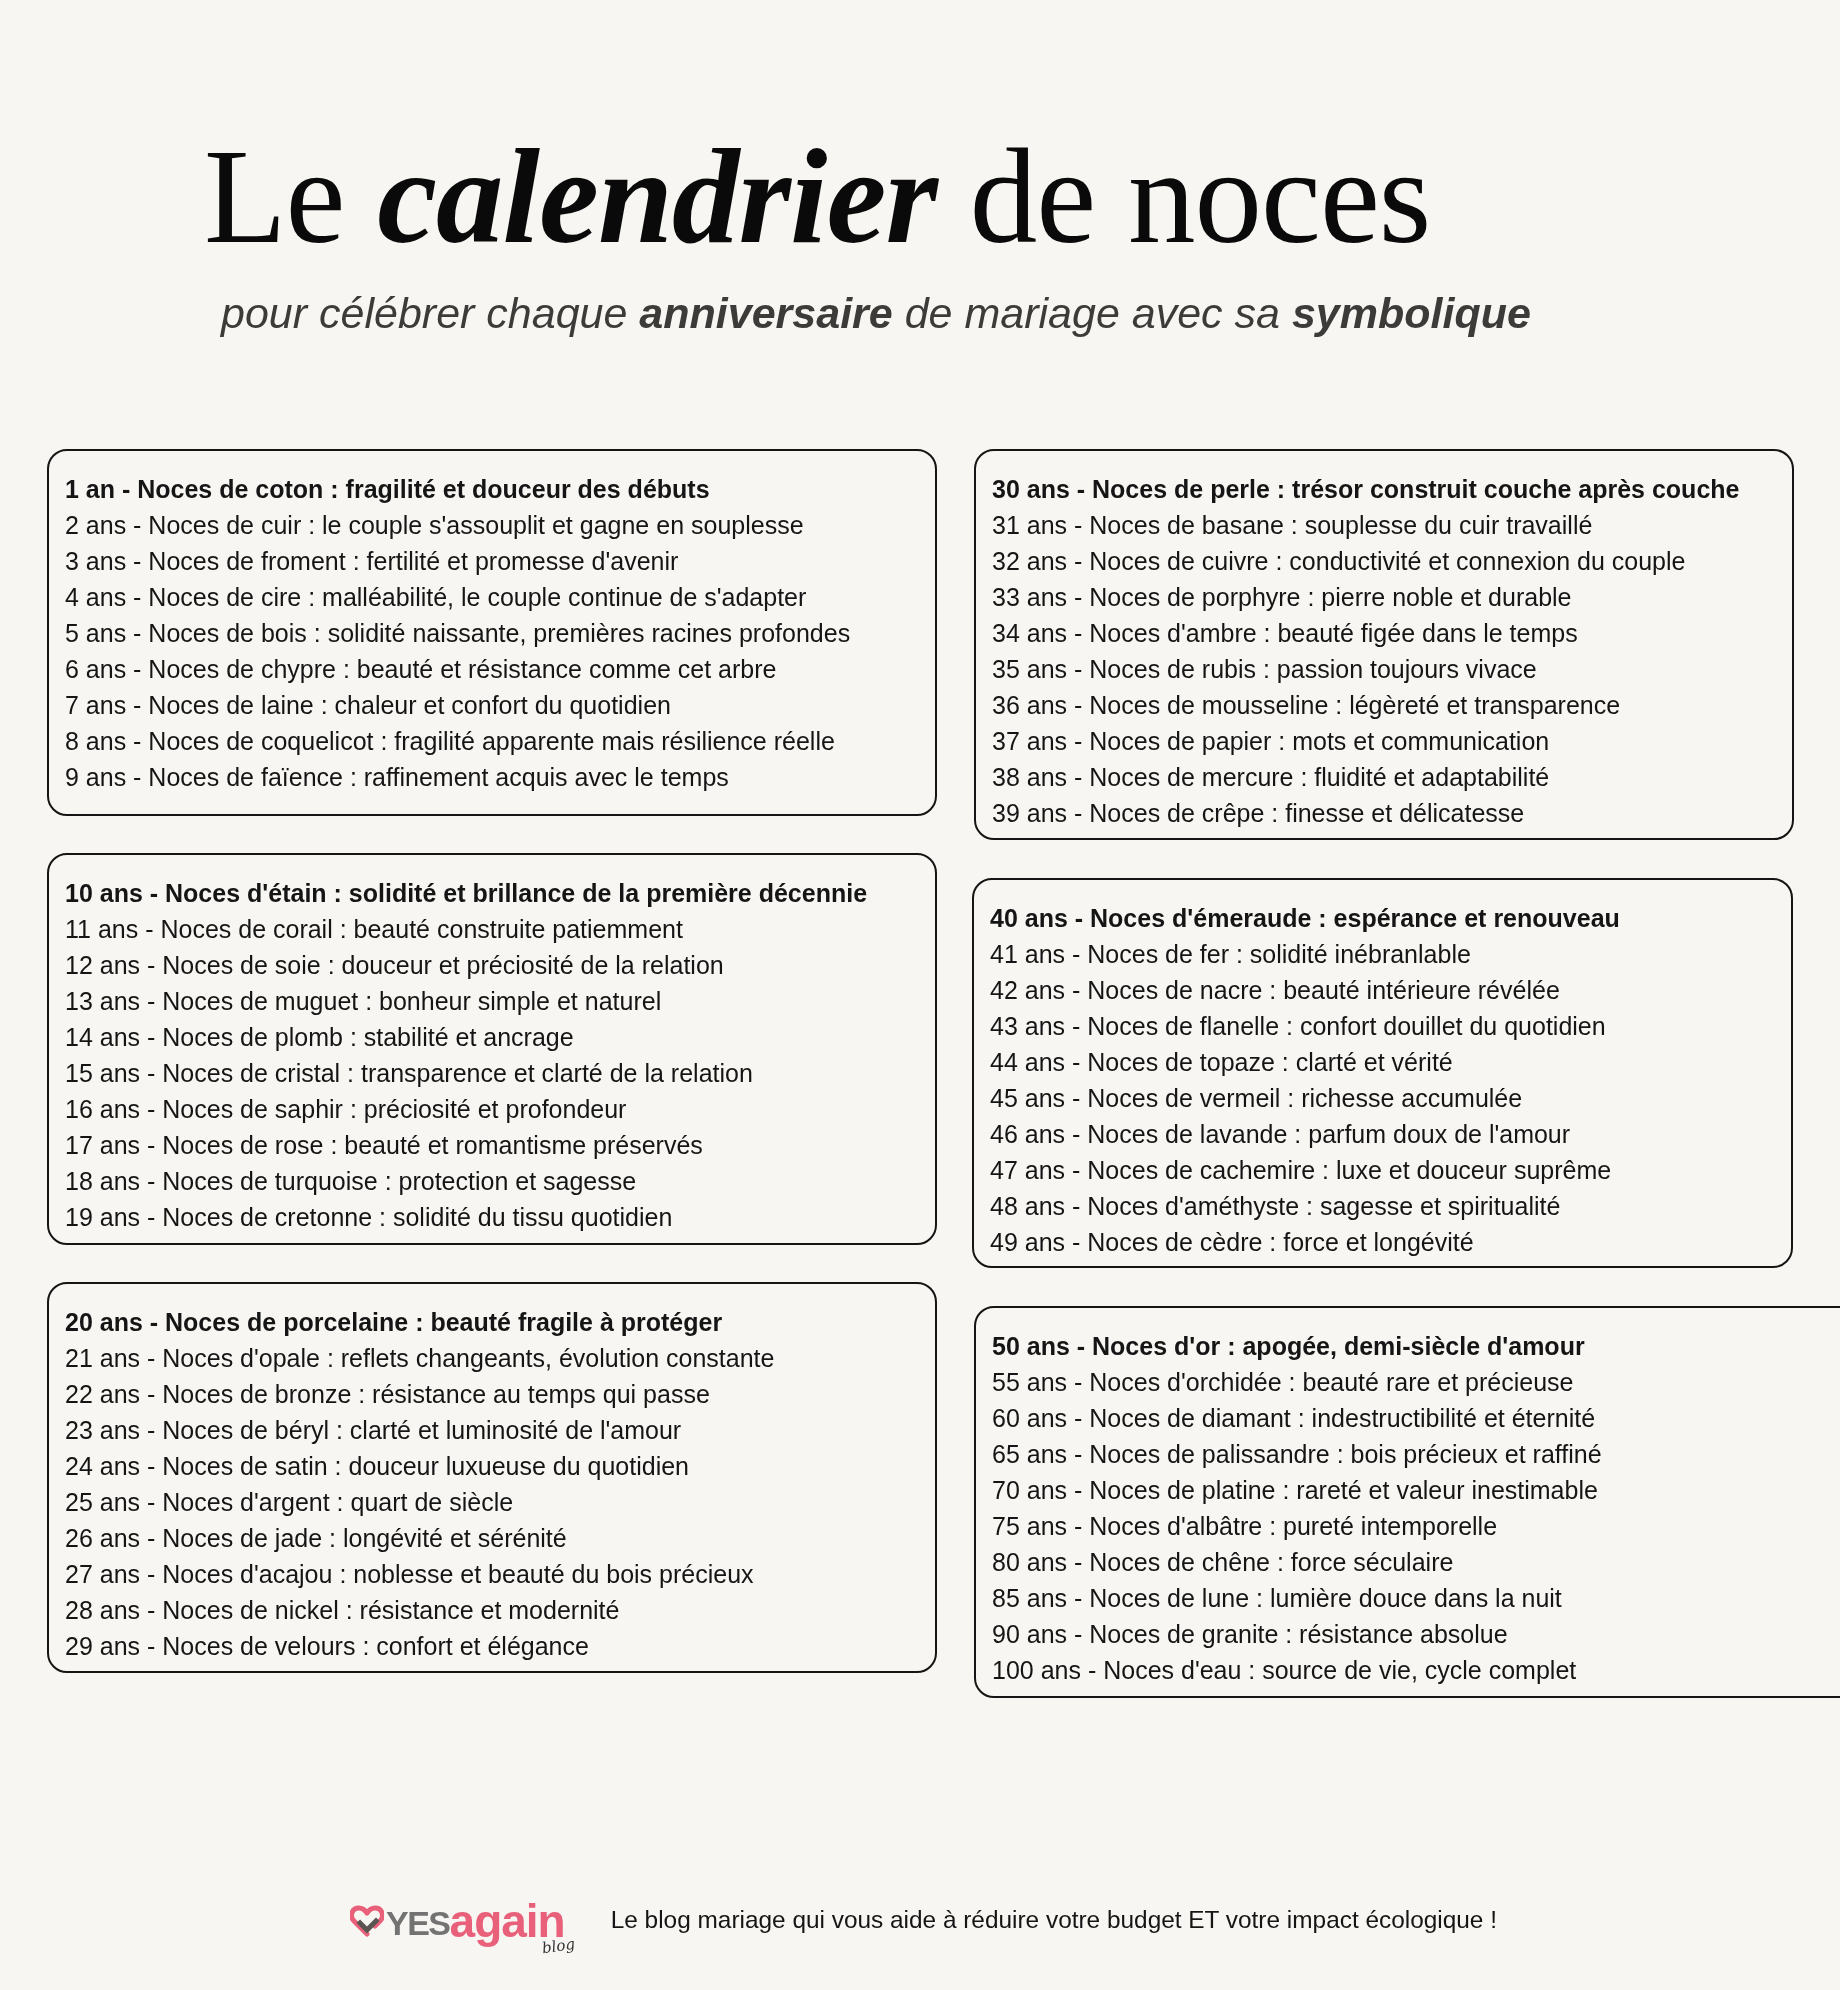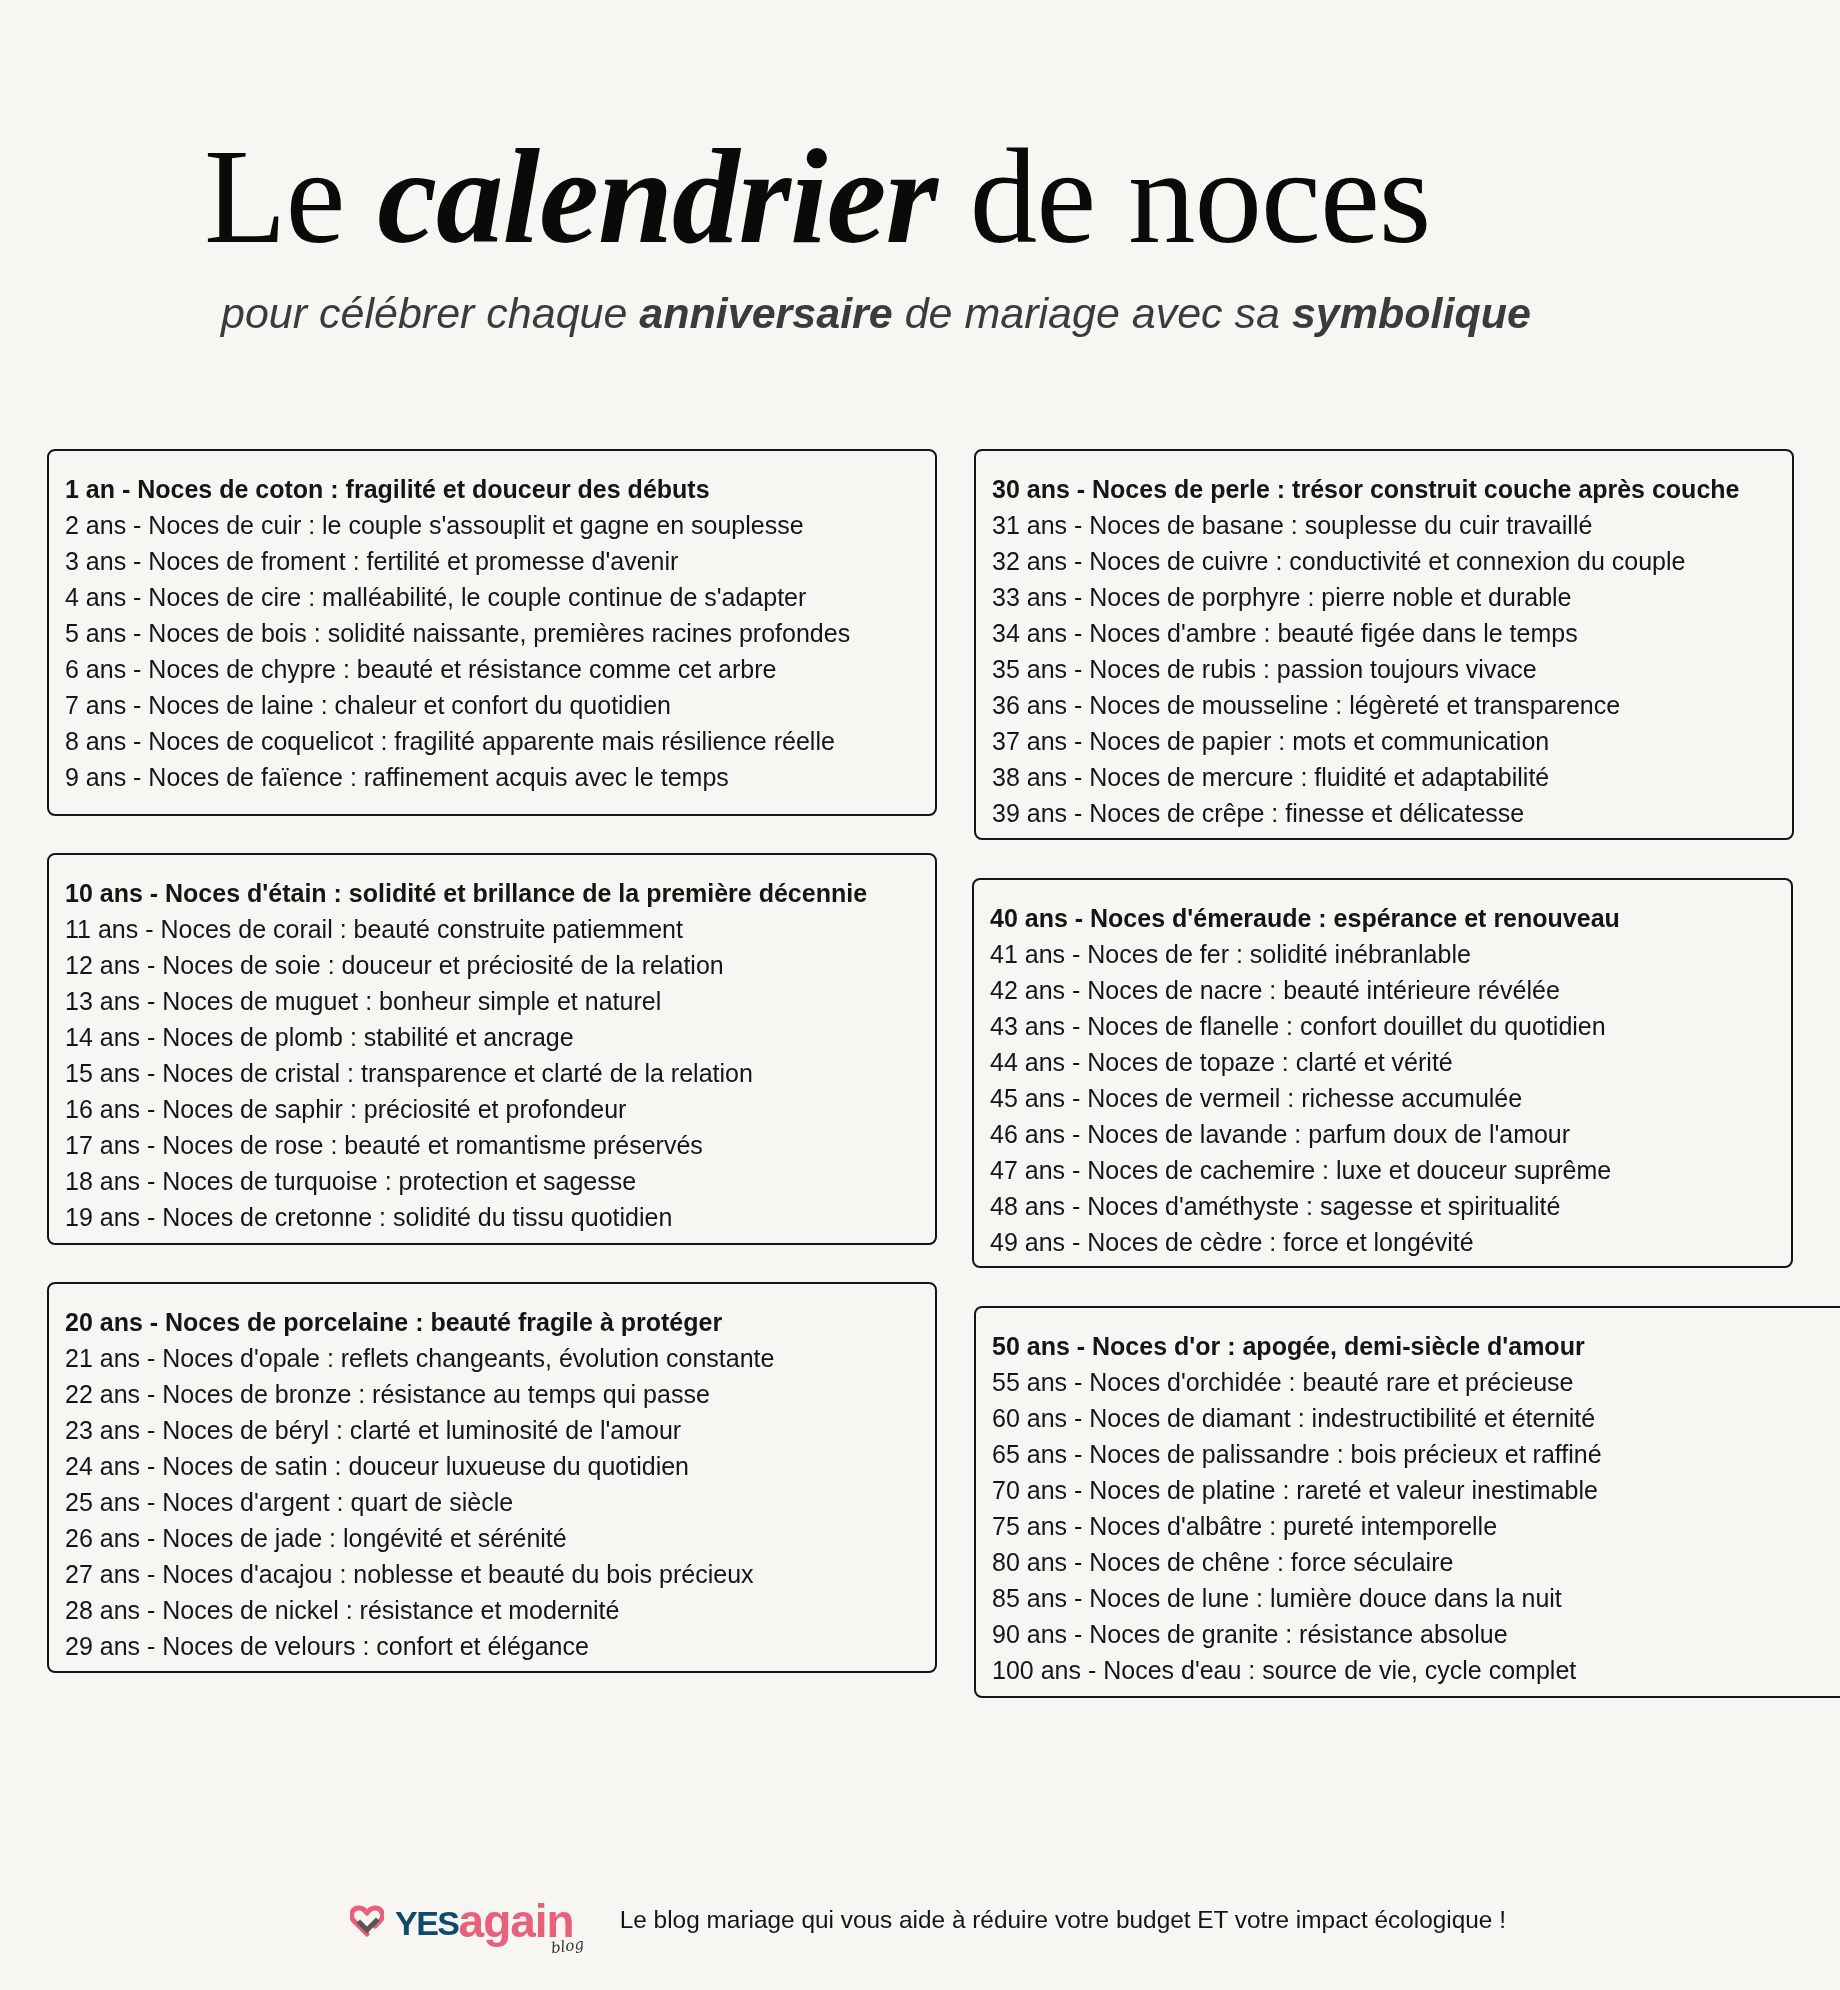--- a/index.html
+++ b/index.html
@@ -17,43 +17,42 @@
   }
   .title .em { font-style: italic; font-weight: bold; }
   .subtitle {
     position: absolute; left: 221px; top: 285px; width: 1413px;
     font-size: 43px; line-height: 56px; font-style: italic; color: #3d3b39;
     white-space: nowrap;
   }
   .subtitle b { font-weight: bold; }
   .box {
     position: absolute; box-sizing: border-box;
-    border: 2.5px solid #151515; border-radius: 8px;
+    border: 2.5px solid #151515; border-radius: 20px;
     padding: 20px 16px 0 16px;
   }
   .box .line {
     font-size: 25px; line-height: 36px; white-space: nowrap; color: #151515;
   }
   .box .line.head { font-weight: bold; }
   #b1 { left: 47px; top: 449px; width: 890px; height: 367px; }
   #b2 { left: 47px; top: 853px; width: 890px; height: 392px; }
   #b3 { left: 47px; top: 1282px; width: 890px; height: 391px; }
   #b4 { left: 974px; top: 449px; width: 820px; height: 391px; }
   #b5 { left: 972px; top: 878px; width: 821px; height: 390px; }
   #b6 { left: 974px; top: 1306px; width: 976px; height: 392px; }
   .footer {
     position: absolute; left: 350px; top: 1895px; height: 50px;
     display: flex; align-items: center;
   }
   .logo { display: flex; align-items: flex-end; position: relative; height: 46px; }
   .logo svg { margin-right: 2px; margin-bottom: 6px; }
   .logo .yes {
-    font-weight: bold; font-size: 34px; color: #0c4a6e; letter-spacing: -1.5px;
+    font-weight: bold; font-size: 34px; color: #737373; letter-spacing: -1.5px;
     line-height: 40px;
-    margin-left: 9px;
   }
   .logo .again {
     font-weight: bold; font-size: 46px; color: #e8607a; letter-spacing: -1px;
     line-height: 44px;
   }
   .logo .blog {
     position: absolute; right: -10px; bottom: -12px;
     font-family: "DejaVu Serif", serif; font-style: italic;
     font-size: 15px; color: #333; transform: rotate(-8deg);
   }

